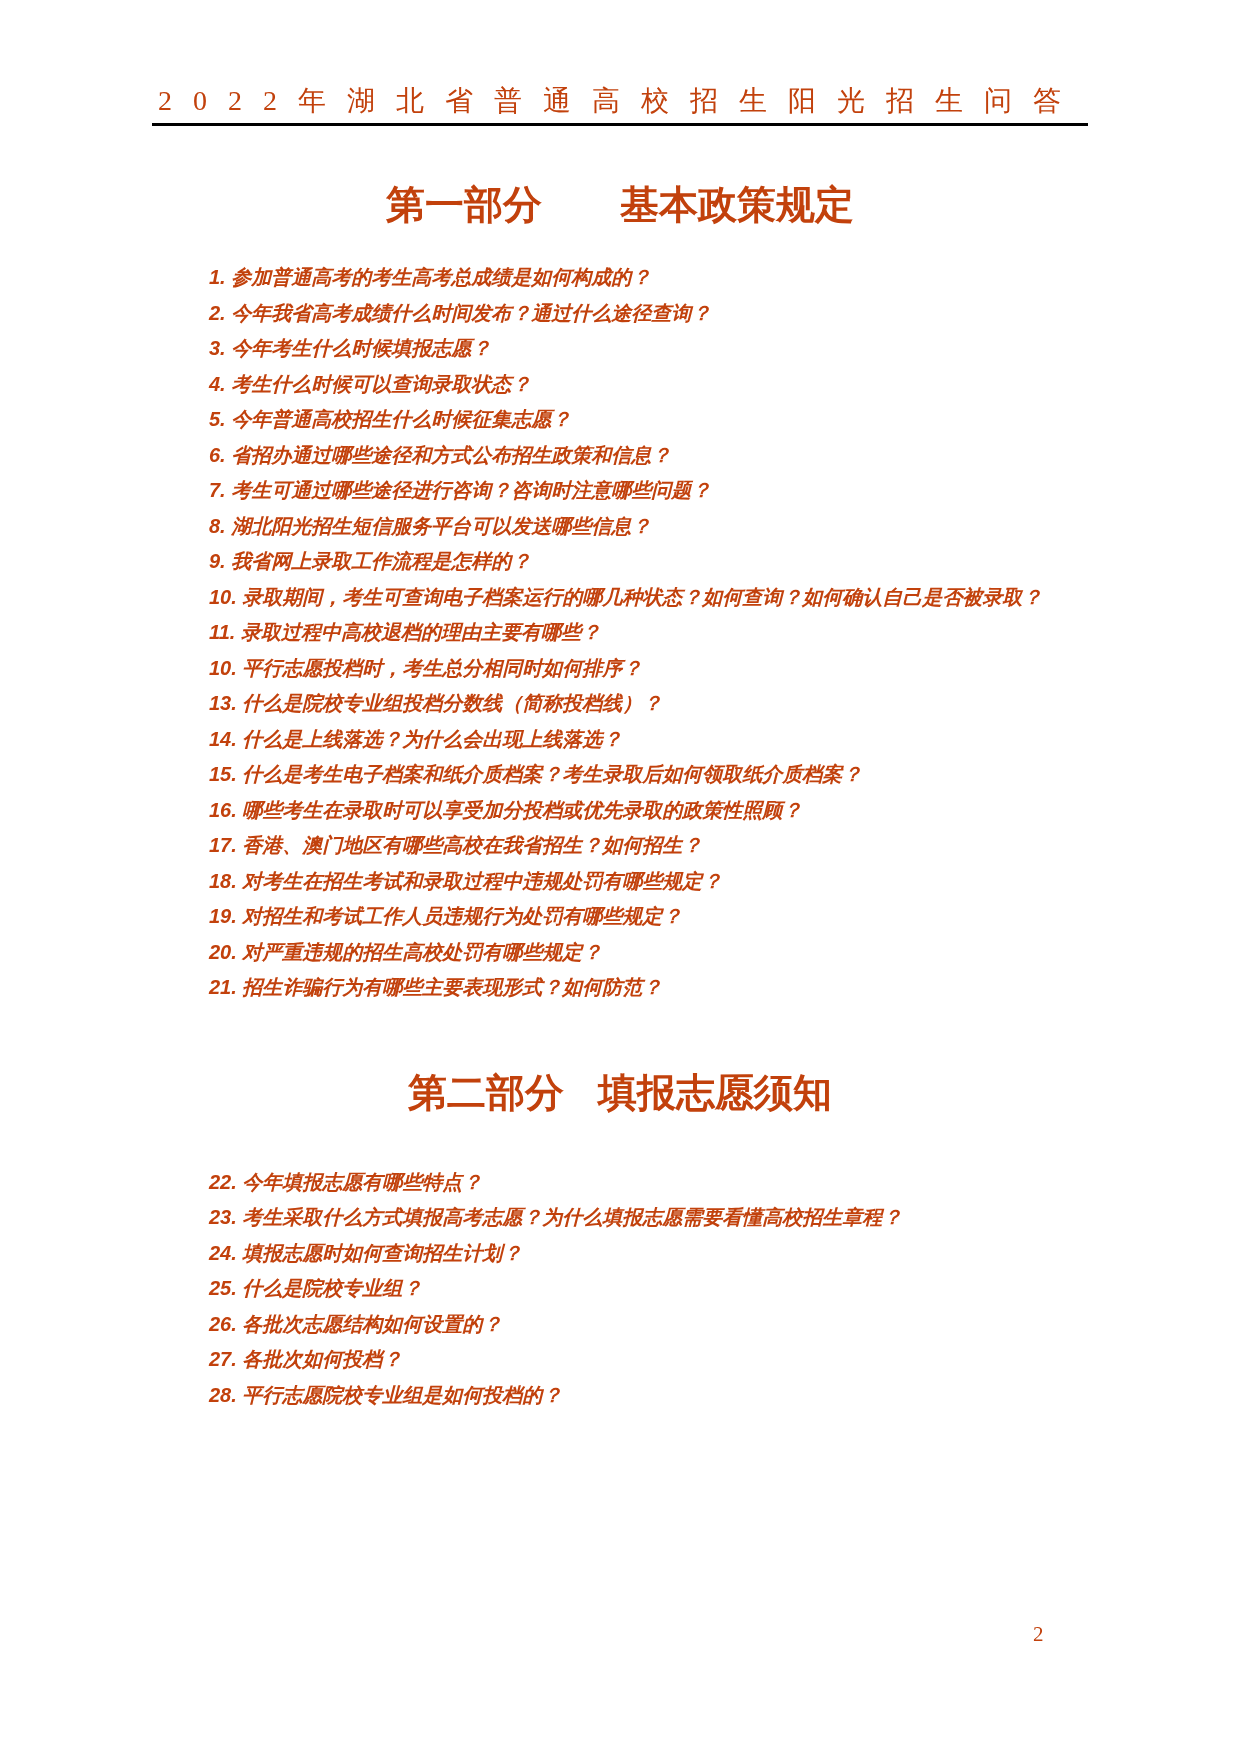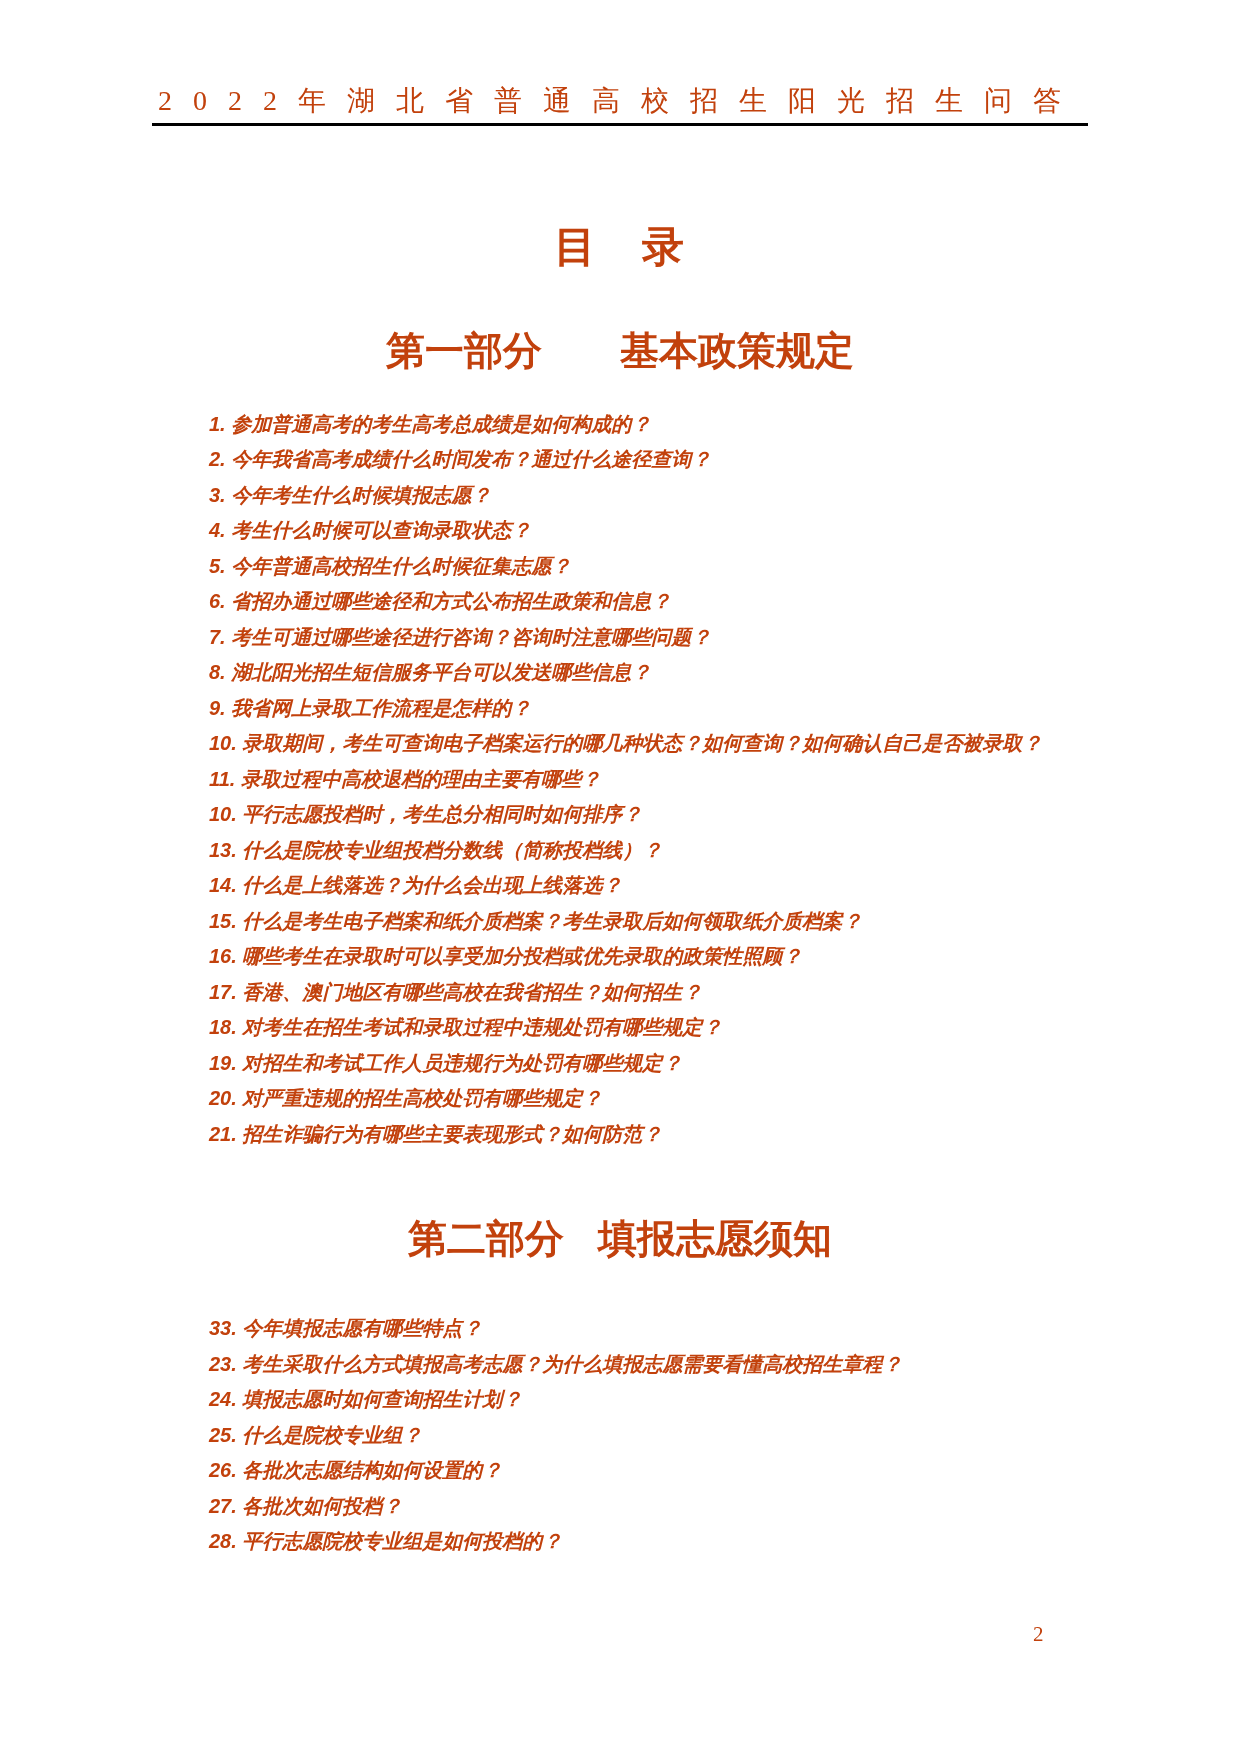--- a/index.html
+++ b/index.html
@@ -62,21 +62,20 @@
 </style>
 </head>
 <body>
 
 <div class="page">
 
   <div class="doc-header">
     <span>2022年湖北省普通高校招生阳光招生问答</span>
   </div>
 
-  <h1 class="toc-title">目　录</h1>
 
   <h2 class="section-heading part1">
     <span>第一部分</span><span class="heading-gap gap-wide"></span><span>基本政策规定</span>
   </h2>
 
   <div class="toc-items part1">
     <p>1. 参加普通高考的考生高考总成绩是如何构成的？</p>
     <p>2. 今年我省高考成绩什么时间发布？通过什么途径查询？</p>
     <p>3. 今年考生什么时候填报志愿？</p>
     <p>4. 考生什么时候可以查询录取状态？</p>
@@ -97,21 +96,21 @@
     <p>19. 对招生和考试工作人员违规行为处罚有哪些规定？</p>
     <p>20. 对严重违规的招生高校处罚有哪些规定？</p>
     <p>21. 招生诈骗行为有哪些主要表现形式？如何防范？</p>
   </div>
 
   <h2 class="section-heading part2">
     <span>第二部分</span><span class="heading-gap gap-narrow"></span><span>填报志愿须知</span>
   </h2>
 
   <div class="toc-items part2">
-    <p>33. 今年填报志愿有哪些特点？</p>
+    <p>22. 今年填报志愿有哪些特点？</p>
     <p>23. 考生采取什么方式填报高考志愿？为什么填报志愿需要看懂高校招生章程？</p>
     <p>24. 填报志愿时如何查询招生计划？</p>
     <p>25. 什么是院校专业组？</p>
     <p>26. 各批次志愿结构如何设置的？</p>
     <p>27. 各批次如何投档？</p>
     <p>28. 平行志愿院校专业组是如何投档的？</p>
   </div>
 
   <div class="page-number">2</div>
 

